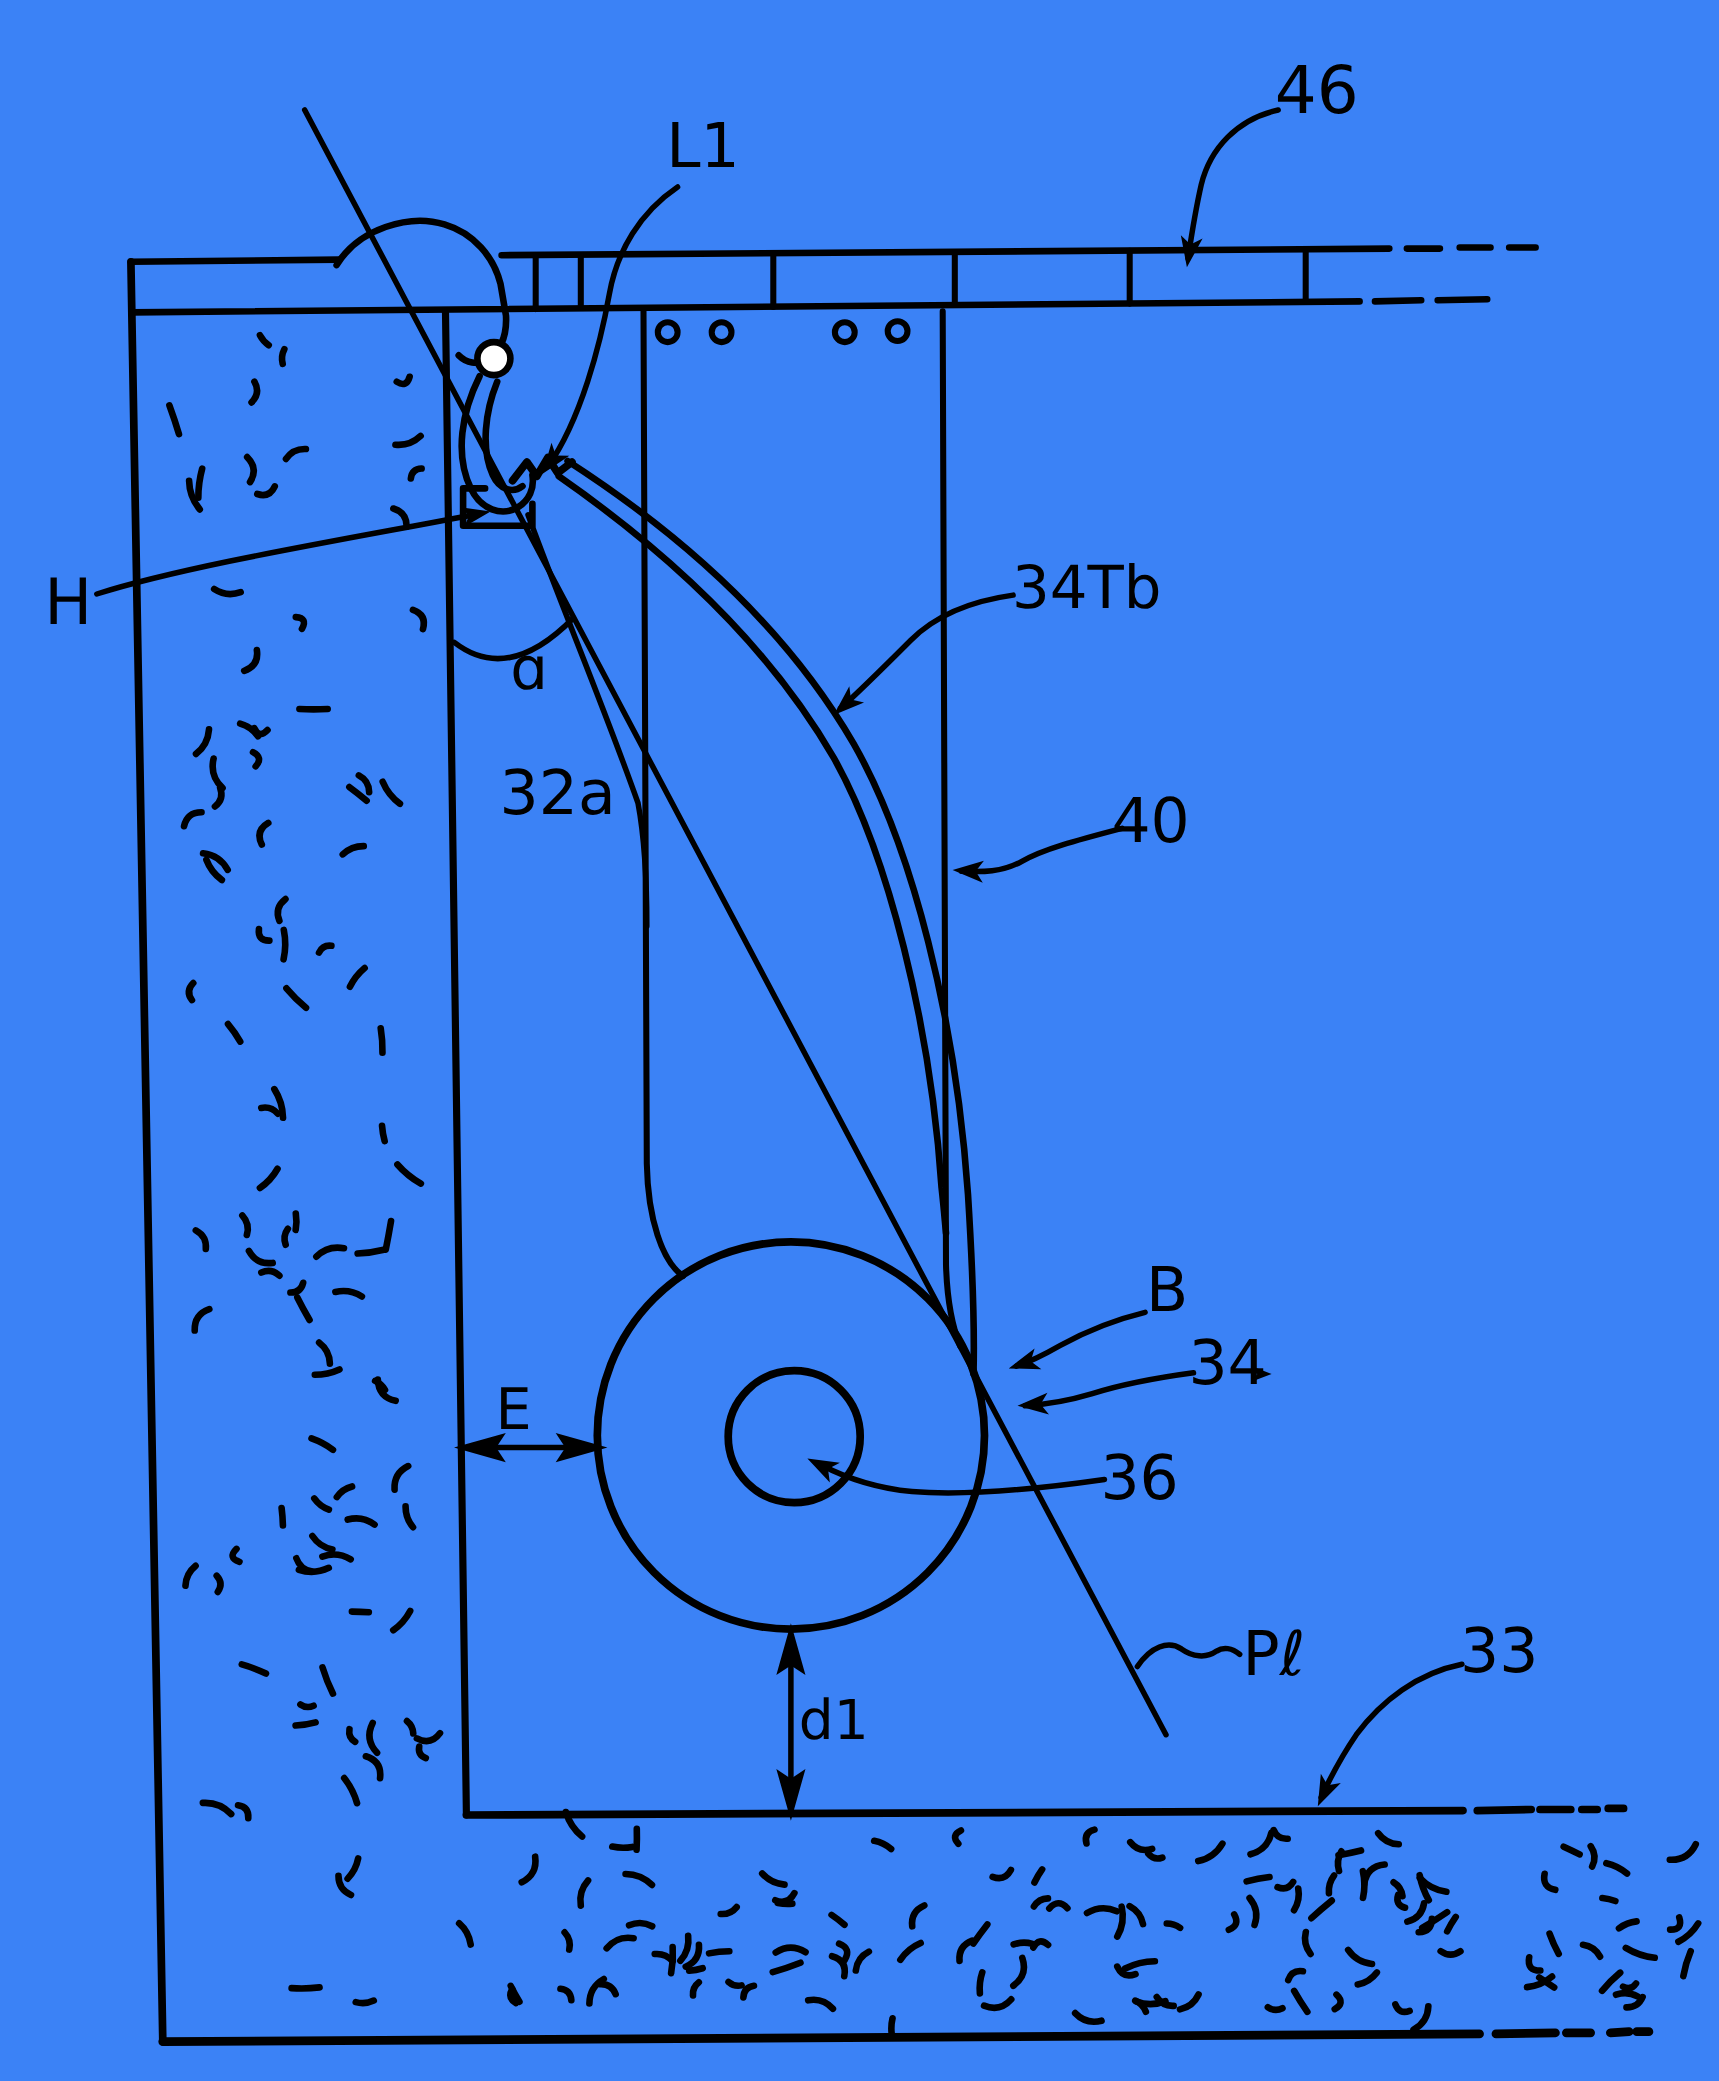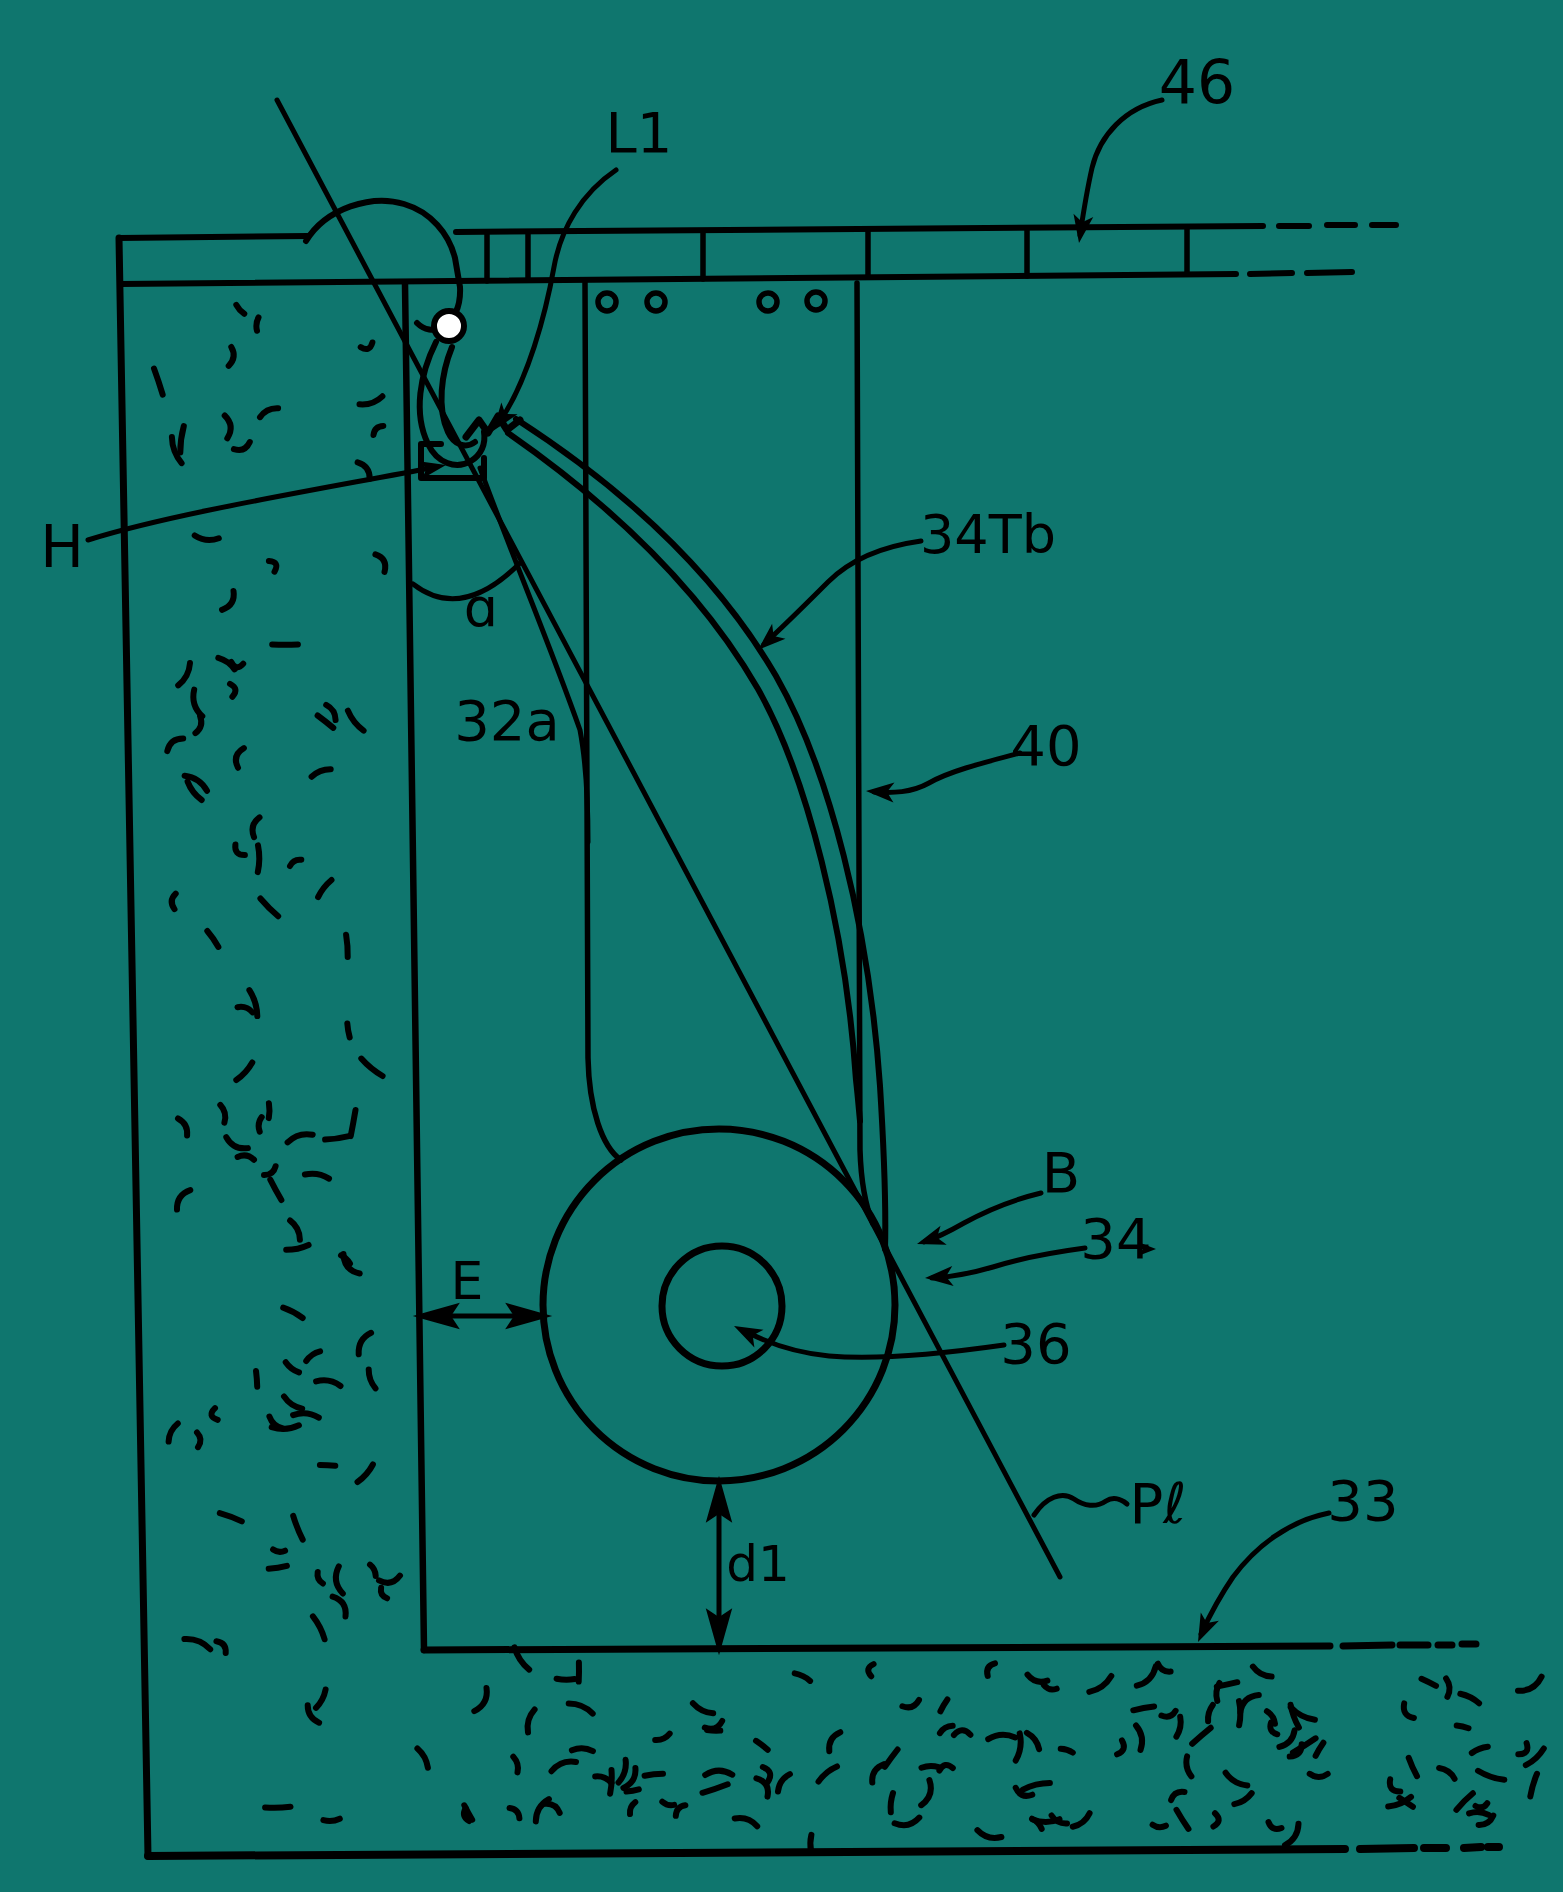--- a/index.html
+++ b/index.html
@@ -1,16 +1,16 @@
 <!DOCTYPE html>
 <html><head>
 <meta charset="utf-8">
 <style>
   html,body{margin:0;padding:0;background:#fff;}
-  .stage{position:relative;width:1563px;height:1892px;background:#0f766e;overflow:hidden;}
+  .stage{position:relative;width:1563px;height:1892px;background:#3b82f6;overflow:hidden;}
   svg{display:block;}
   text{font-family:"DejaVu Sans","Liberation Sans",sans-serif;fill:#000;}
 </style>
 </head>
 <body>
 
 <div class="stage">
 <svg width="1563" height="1892" viewBox="0 0 1563 1892" xmlns="http://www.w3.org/2000/svg">
 
   <g stroke="#000" fill="none" stroke-width="6" stroke-linecap="round" stroke-linejoin="round">

